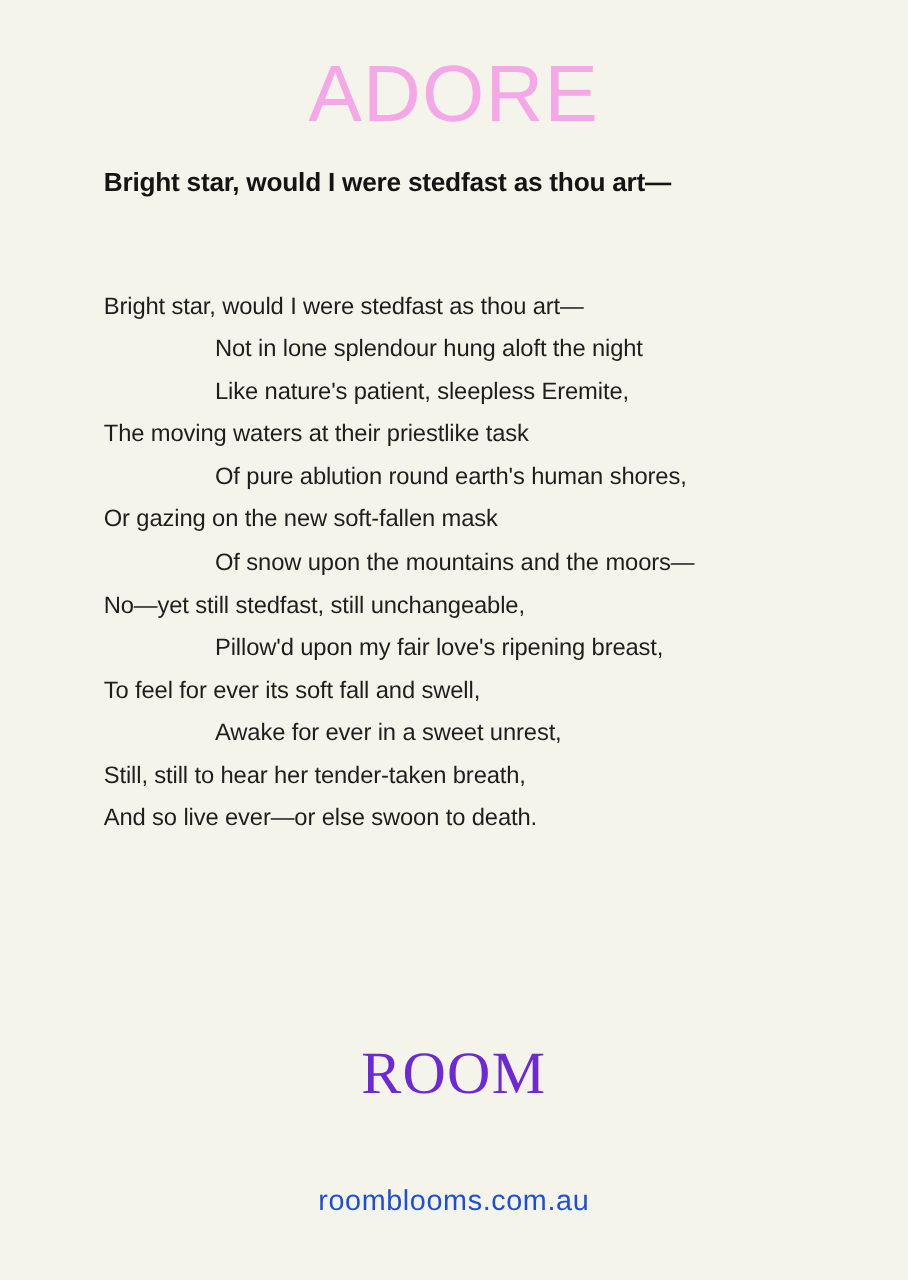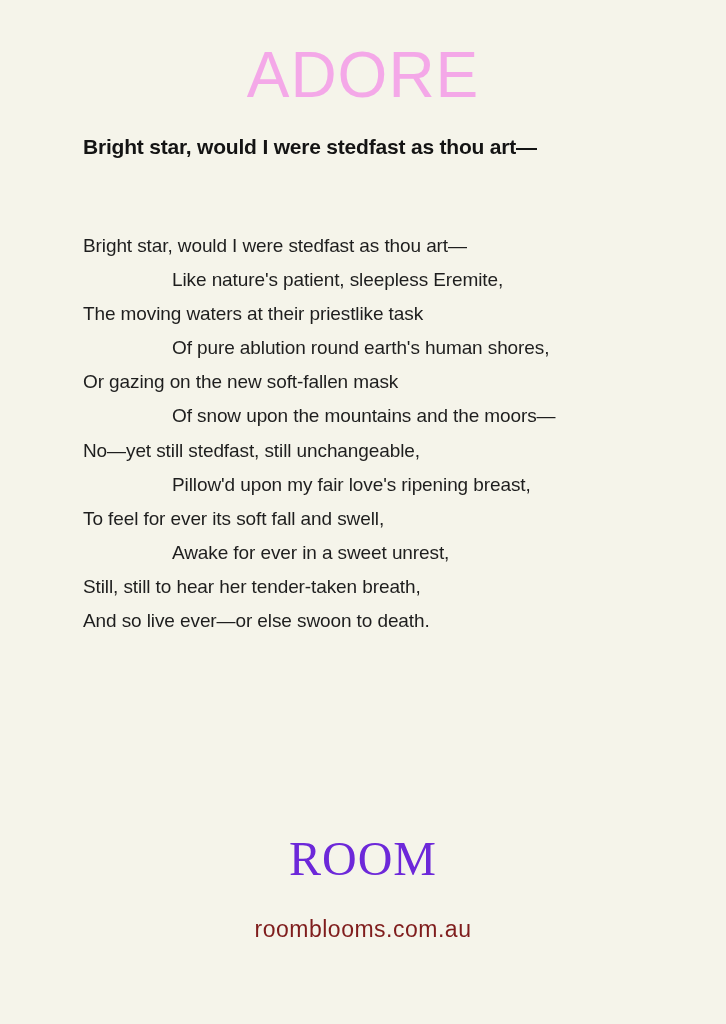--- a/index.html
+++ b/index.html
@@ -66,41 +66,42 @@
       font-family: "Liberation Serif", "DejaVu Serif", serif;
       color: #6d28d9;
     }
     .logo .logo-line {
       font-size: 48px;
       line-height: 46px;
       letter-spacing: 1px;
     }
     .website {
       position: absolute;
-      top: 914px;
+      top: 945px;
       left: 0;
       width: 726px;
       text-align: center;
       font-size: 23px;
       line-height: 30px;
-      color: #7f1d1d;
+      color: #1d4ed8;
       letter-spacing: 0.5px;
     }
   </style>
 </head>
 <body>
 
 <div class="brand-heading">ADORE</div>
 
 <div class="poem-header">
   <div>Bright star, would I were stedfast as thou art—</div>
 </div>
 
 <div class="poem-body">
   <div class="poem-line">Bright star, would I were stedfast as thou art—</div>
+  <div class="poem-line indent">Not in lone splendour hung aloft the night</div>
   <div class="poem-line indent">Like nature's patient, sleepless Eremite,</div>
   <div class="poem-line">The moving waters at their priestlike task</div>
   <div class="poem-line indent">Of pure ablution round earth's human shores,</div>
   <div class="poem-line">Or gazing on the new soft-fallen mask</div>
   <div class="poem-line indent">Of snow upon the mountains and the moors—</div>
   <div class="poem-line">No—yet still stedfast, still unchangeable,</div>
   <div class="poem-line indent">Pillow'd upon my fair love's ripening breast,</div>
   <div class="poem-line">To feel for ever its soft fall and swell,</div>
   <div class="poem-line indent">Awake for ever in a sweet unrest,</div>
   <div class="poem-line">Still, still to hear her tender-taken breath,</div>

